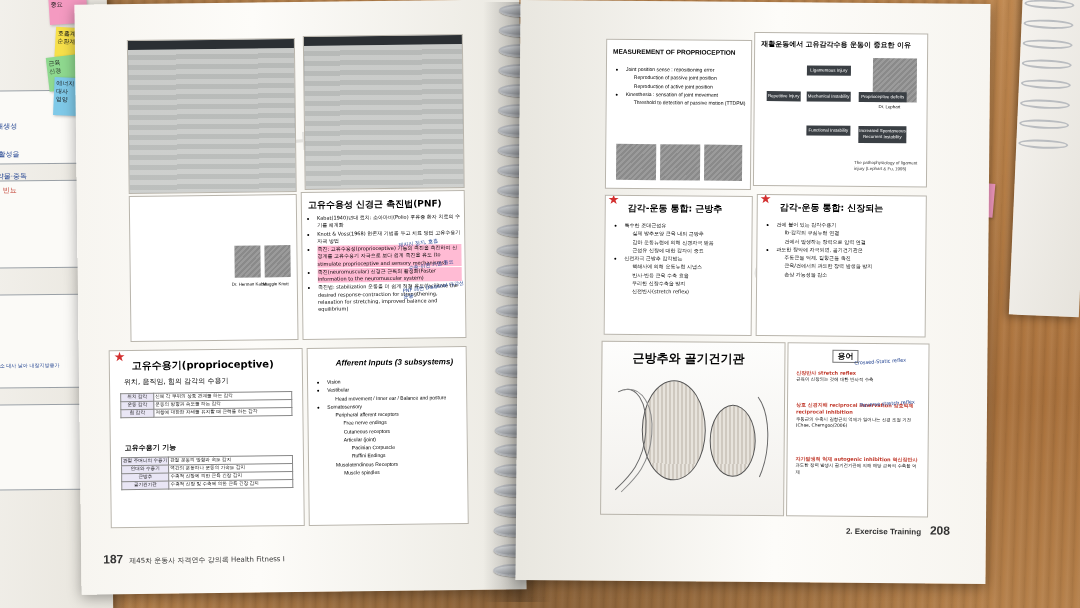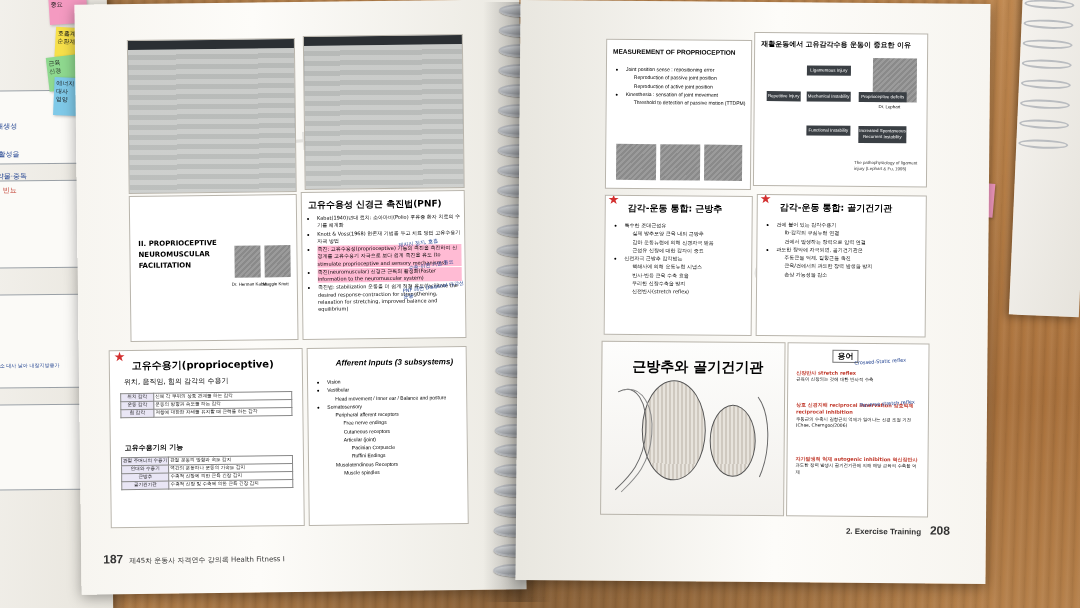--- a/index.html
+++ b/index.html
@@ -164,21 +164,20 @@
     <div class="slide tblshot" style="left:52px;top:36px;width:166px;height:152px;">
       <div class="hdr"></div>
       <div class="rowz" style="height:143px;opacity:.85;"></div>
     </div>
     <div class="slide tblshot" style="left:228px;top:34px;width:158px;height:152px;">
       <div class="hdr"></div>
       <div class="rowz" style="height:143px;opacity:.85;"></div>
     </div>
 
     <div class="slide" style="left:52px;top:192px;width:166px;height:144px;">
-      <div class="slide-title ko" style="position:absolute;left:8px;top:42px;width:86px;font-size:7px;line-height:1.6;">II. PROPRIOCEPTIVE NEUROMUSCULAR FACILITATION</div>
       <div class="imgph" style="position:absolute;left:104px;top:50px;width:26px;height:32px;"></div>
       <div class="imgph" style="position:absolute;left:134px;top:50px;width:26px;height:32px;"></div>
       <div class="xtiny" style="position:absolute;left:101px;top:86px;">Dr. Herman Kabat</div>
       <div class="xtiny" style="position:absolute;left:132px;top:86px;">Maggie Knott</div>
     </div>
 
     <div class="slide" style="left:224px;top:190px;width:162px;height:146px;">
       <div class="slide-title ko" style="position:absolute;left:6px;top:6px;font-size:9px;">고유수용성 신경근 촉진법(PNF)</div>
       <ul class="bul tiny ko" style="position:absolute;left:8px;top:22px;width:144px;">
         <li>Kabat(1940)년대 료치: 소아마비(Polio) 후유증 환자 치료의 수기를 체계화</li>
@@ -208,21 +207,21 @@
 감각</td>
           <td>운동의 방향과 속도를 하는 감각</td>
         </tr>
         <tr>
           <td class="tagcell">힘
 감각</td>
           <td>저항에 대한한 자세를 유지할 때 근력을 하는 감각</td>
         </tr>
       </tbody>
         </table>
-      <div class="ko" style="position:absolute;left:14px;top:92px;font-size:7px;font-weight:bold;">고유수용기의 기능</div>
+      <div class="ko" style="position:absolute;left:14px;top:92px;font-size:7px;font-weight:bold;">고유수용기 기능</div>
       <table class="tbl ko" style="position:absolute;left:10px;top:106px;width:172px;">
         <tbody>
             <tr>
           <td class="tagcell" style="width:38px;">관절 주머니의
 수용기</td>
           <td>관절 운동의 방향과 속도 감지</td>
         </tr>
         <tr>
           <td class="tagcell">인대와
 수용기</td>
@@ -336,34 +335,34 @@
         <li>신전자극 근방추 감각받는</li>
         <li style="list-style:none;margin-left:8px;">핵쇄사에 의해 운동뉴런 시냅스</li>
         <li style="list-style:none;margin-left:8px;">반사-반응 근육 수축 효율</li>
         <li style="list-style:none;margin-left:8px;">무리한 신장수축을 방지</li>
         <li style="list-style:none;margin-left:8px;">신전반사(stretch reflex)</li>
       </ul>
     </div>
 
     <div class="slide" style="left:238px;top:192px;width:168px;height:140px;">
       <div class="star" style="left:2px;top:-4px;">★</div>
-      <div class="slide-title ko" style="position:absolute;left:22px;top:6px;font-size:9px;">감각-운동 통합: 골기건기관</div>
+      <div class="slide-title ko" style="position:absolute;left:22px;top:6px;font-size:9px;">감각-운동 통합: 신장되는</div>
       <ul class="bul tiny ko" style="position:absolute;left:12px;top:26px;width:146px;">
         <li>건에 붙어 있는 감각수용기</li>
         <li style="list-style:none;margin-left:8px;">Ib-감각의 구심뉴런 연결</li>
         <li style="list-style:none;margin-left:8px;">건에서 발생하는 장력으로 압력 연결</li>
         <li>과도한 장악에 자극되면, 골기건기관은</li>
         <li style="list-style:none;margin-left:8px;">주동근을 억제, 길항근을 촉진</li>
         <li style="list-style:none;margin-left:8px;">근육/건에서의 과도한 장력 발생을 방지</li>
         <li style="list-style:none;margin-left:8px;">손상 가능성을 감소</li>
       </ul>
     </div>
 
     <div class="slide musclebox" style="left:84px;top:340px;width:182px;height:172px;">
-      <div class="slide-title ko" style="position:absolute;left:30px;top:16px;font-size:14px;">근방추와 골기건기관</div>
+      <div class="slide-title ko" style="position:absolute;left:30px;top:8px;font-size:12px;">근방추와 골기건기관</div>
       <div class="muscle-oval" style="left:40px;top:38px;width:62px;height:98px;"></div>
       <div class="muscle-oval" style="left:108px;top:62px;width:44px;height:70px;"></div>
       <svg style="position:absolute;left:6px;top:30px;" width="170" height="130">
         <path d="M10,20 C28,10 40,30 38,60 C36,92 20,106 8,118" stroke="#6a6a6a" fill="none" stroke-width="1"></path>
         <path d="M16,18 C34,14 46,34 44,62 C42,94 26,108 14,120" stroke="#8a8a8a" fill="none" stroke-width="1"></path>
         <path d="M150,24 C162,40 164,76 152,104" stroke="#6a6a6a" fill="none" stroke-width="1"></path>
       </svg>
     </div>
 
     <div class="slide" style="left:270px;top:340px;width:140px;height:172px;">

